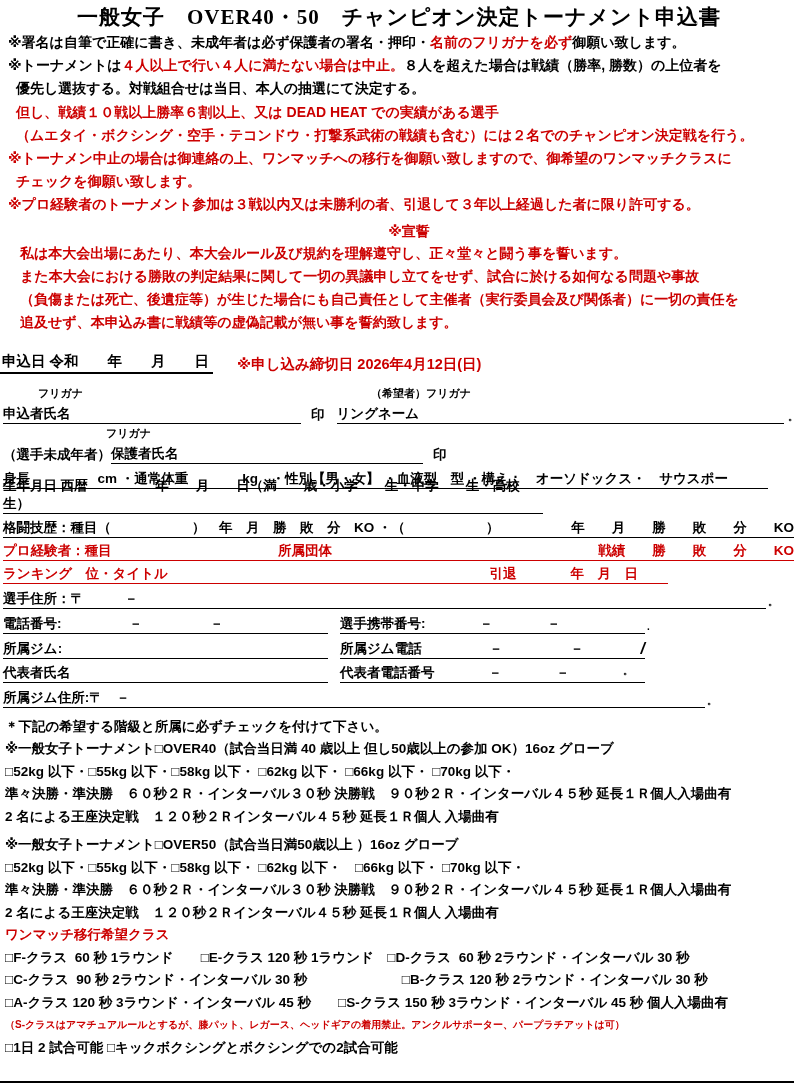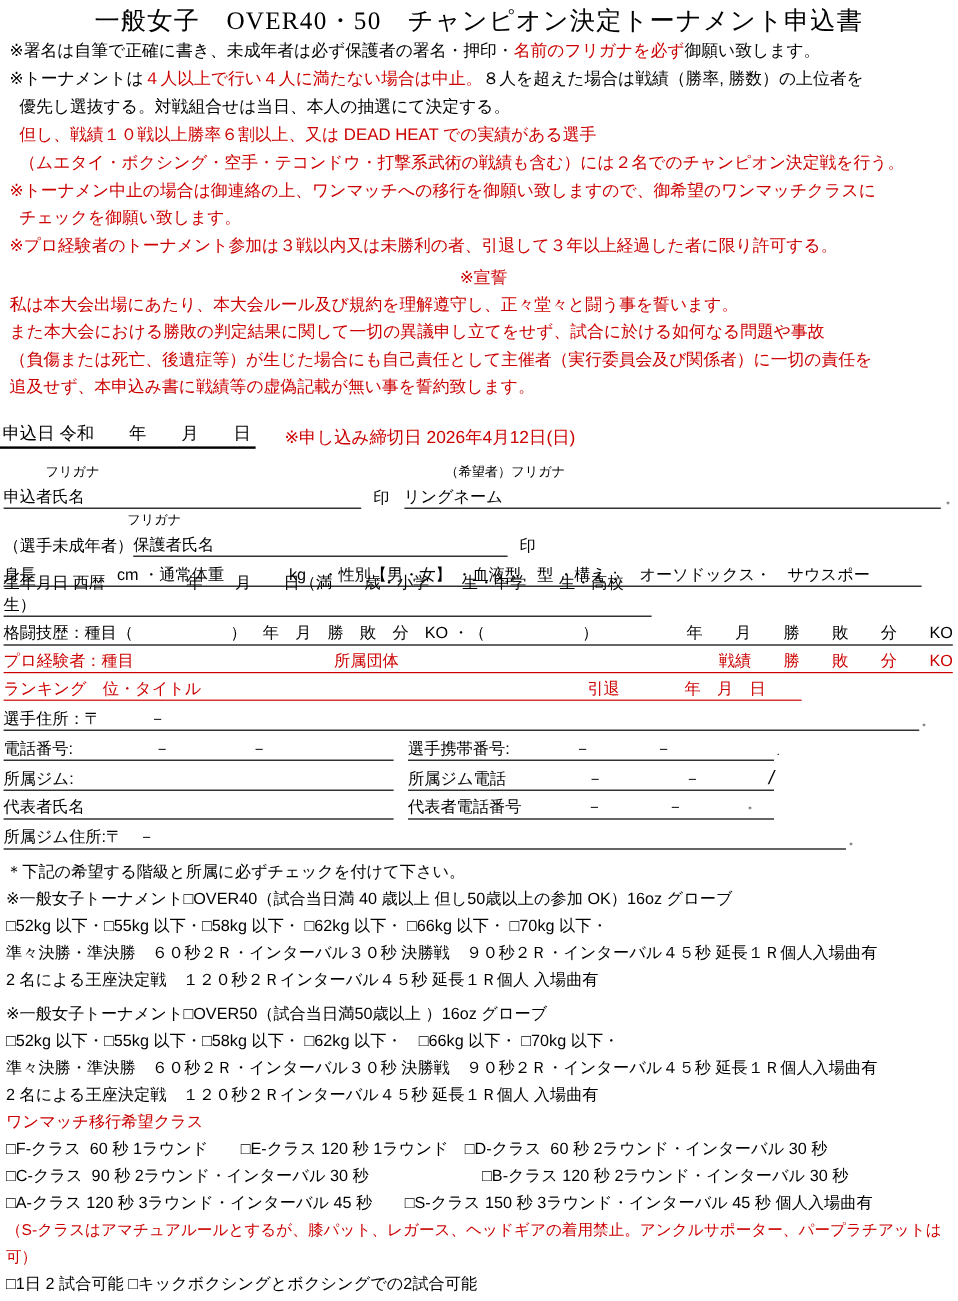--- a/index.html
+++ b/index.html
@@ -1,30 +1,30 @@
 <!DOCTYPE html>
 <html><head>
 <meta charset="utf-8">
 <style>
   html,body{margin:0;padding:0;background:#fff;}
   .sheet{
     position:relative;width:798px;height:1084px;background:#ffffff;
     font-family:"Liberation Sans","DejaVu Sans",sans-serif;
-    font-weight:400;color:#000;overflow:hidden;box-sizing:border-box;
+    font-weight:700;color:#000;overflow:hidden;box-sizing:border-box;
   }
   .red{color:#cc0000;}
   .title{
     font-family:"Liberation Serif","DejaVu Serif",serif;
     font-size:21px;text-align:center;padding-top:3px;letter-spacing:1px;
     white-space:pre-wrap;
   }
   .line{font-size:14px;line-height:23.2px;white-space:pre-wrap;padding-left:8px;}
   .ind{padding-left:16px;}
   .pledge-block{margin-top:3px;}
-  .pledge-block .line{line-height:22.8px;padding-left:8px;}
+  .pledge-block .line{line-height:22.8px;padding-left:20px;}
   .center{text-align:center;padding-left:0;}
   
   .date-row{display:flex;align-items:flex-end;margin-top:14px;height:26px;font-size:14.5px;white-space:pre-wrap;}
   .date-label{border-bottom:2px solid #000;padding:0 4px 1px 2px;}
   .deadline{margin-left:24px;}
   
   .form{margin-top:10px;font-size:13.5px;}
   .frow{display:flex;align-items:flex-end;height:23px;white-space:pre-wrap;padding-left:3px;box-sizing:border-box;}
   .fr17{height:17px;font-size:11px;}
   .fr25{height:25px;}
@@ -157,21 +157,21 @@
     <div class="cline">準々決勝・準決勝　６０秒２Ｒ・インターバル３０秒 決勝戦　９０秒２Ｒ・インターバル４５秒 延長１Ｒ個人入場曲有</div>
     <div class="cline">2 名による王座決定戦　１２０秒２Ｒインターバル４５秒 延長１Ｒ個人 入場曲有</div>
     <div class="cline gap-top">※一般女子トーナメント□OVER50（試合当日満50歳以上 ）16oz グローブ</div>
     <div class="cline">□52kg 以下・□55kg 以下・□58kg 以下・ □62kg 以下・　□66kg 以下・ □70kg 以下・</div>
     <div class="cline">準々決勝・準決勝　６０秒２Ｒ・インターバル３０秒 決勝戦　９０秒２Ｒ・インターバル４５秒 延長１Ｒ個人入場曲有</div>
     <div class="cline">2 名による王座決定戦　１２０秒２Ｒインターバル４５秒 延長１Ｒ個人 入場曲有</div>
     <div class="cline red">ワンマッチ移行希望クラス</div>
     <div class="cline">□F-クラス  60 秒 1ラウンド　　□E-クラス 120 秒 1ラウンド　□D-クラス  60 秒 2ラウンド・インターバル 30 秒</div>
     <div class="cline">□C-クラス  90 秒 2ラウンド・インターバル 30 秒　　　　　　　□B-クラス 120 秒 2ラウンド・インターバル 30 秒</div>
     <div class="cline">□A-クラス 120 秒 3ラウンド・インターバル 45 秒　　□S-クラス 150 秒 3ラウンド・インターバル 45 秒 個人入場曲有</div>
-    <div class="cline red" style="font-size:13px">（S-クラスはアマチュアルールとするが、膝パット、レガース、ヘッドギアの着用禁止。アンクルサポーター、パープラチアットは可）</div>
+    <div class="cline red" style="font-size:10px">（S-クラスはアマチュアルールとするが、膝パット、レガース、ヘッドギアの着用禁止。アンクルサポーター、パープラチアットは可）</div>
     <div class="cline">□1日 2 試合可能 □キックボクシングとボクシングでの2試合可能</div>
     <div class="comment-row">
       
       <span class="fill"></span>
       
       <span class="tail"></span>
     </div>
   </div>
 
 </div>

